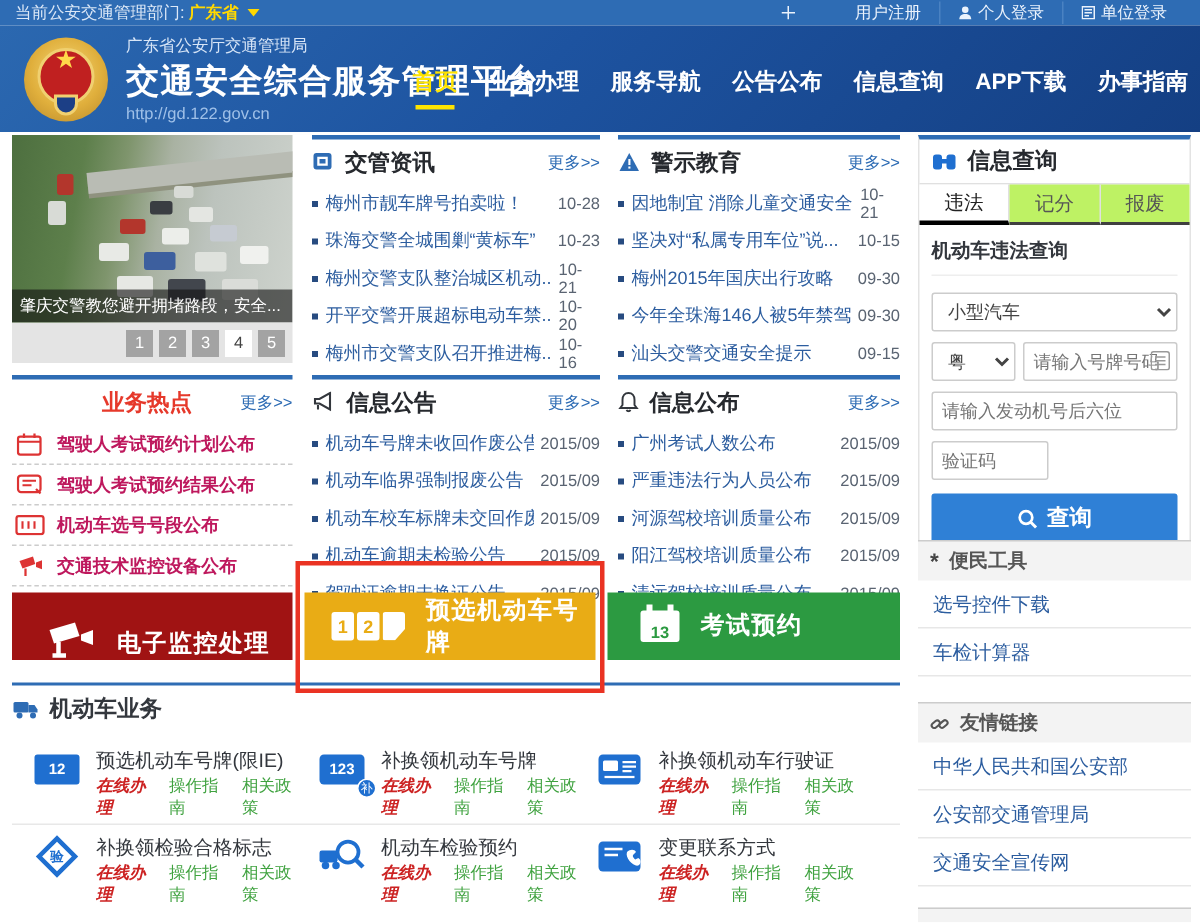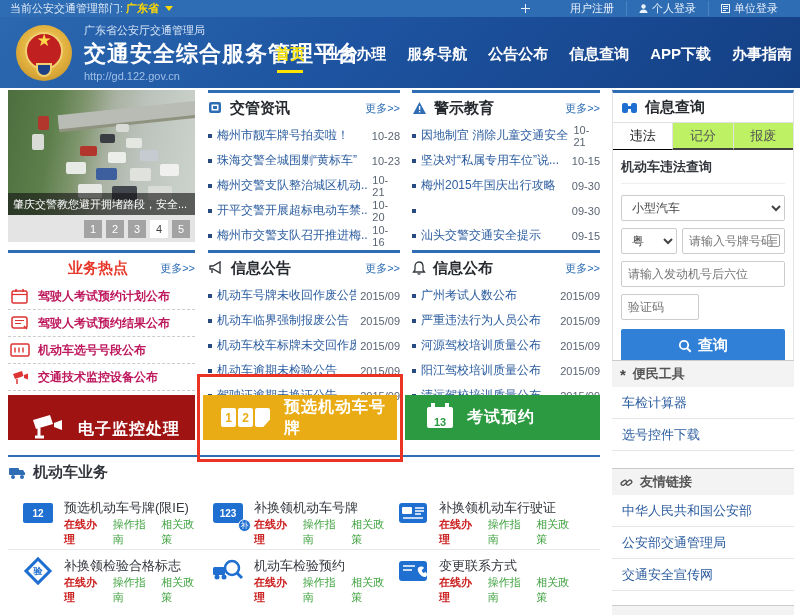--- a/index.html
+++ b/index.html
@@ -92,41 +92,41 @@
 
   
   .blue-line { position:absolute; left:8px; top:455px; width:592px; height:2px; background:#2e6cb4; }
   .veh-head { position:absolute; left:8px; top:463px; display:flex; align-items:center; }
   .veh-title { font-size:15px; font-weight:bold; color:#33373d; margin-left:7px; }
   .svc { position:absolute; width:185px; display:flex; cursor:pointer; }
   .svc-ic { width:36px; height:30px; flex-shrink:0; display:flex; align-items:center; justify-content:center; }
   .svc-body { margin-left:8px; }
   .svc-title { font-size:13px; color:#33373d; margin-bottom:4px; white-space:nowrap; }
   .svc-links { font-size:11px; display:flex; gap:5px; }
-  .lnk-red { color:#c22; font-weight:bold; cursor:pointer; }
+  .lnk-red { color:#c22; font-weight:bold; cursor:pointer;font-style:italic; }
   .lnk-green { color:#3fa23f; cursor:pointer; }
   .row-div { position:absolute; left:8px; top:549px; width:592px; height:1px; background:#e8e8e8; }
   .plate-ic { background:#1f6fd0; color:#fff; border-radius:2px; font-size:10px; font-weight:bold;
               display:flex; align-items:center; justify-content:center; }
   .diamond { width:20px; height:20px; border:3px solid #1f6fd0; transform:rotate(45deg);
              display:flex; align-items:center; justify-content:center; }
   .diamond span { transform:rotate(-45deg); font-size:9px; color:#1f6fd0; font-weight:bold; }
   .badge-sm { position:absolute; right:-5px; bottom:-4px; width:13px; height:13px; border-radius:50%;
               background:#1f6fd0; color:#fff; font-size:8px; display:flex; align-items:center;
               justify-content:center; border:1px solid #fff; }
 
   
   .q-panel { position:absolute; left:612px; top:90px; width:182px; border:1px solid #e3e3e3;
              border-top:3px solid #2e6cb4; background:#fff; }
   .q-head { display:flex; align-items:center; height:29px; padding-left:8px; }
   .tabs { display:flex; height:28px; background:#f5f5f5; border-top:1px solid #e0e0e0; }
   .tab { flex:1; display:flex; align-items:center; justify-content:center; font-size:13px; color:#555;
          border-bottom:2px solid #404040; border-right:1px solid #e0e0e0; cursor:pointer; background:#bef264; }
   .tab:last-child { border-right:none; }
-  .tab.active { background:#fff; border-bottom:1px solid #000000; color:#222; }
+  .tab.active { background:#fff; border-bottom:3px solid #000000; color:#222; }
   .q-body { padding:8px; }
   .q-sub { font-size:13px; font-weight:bold; color:#33373d; padding-bottom:7px; border-bottom:1px solid #eee; margin-bottom:11px; }
   .q-select, .q-input { width:100%; height:26px; border:1px solid #ccc; border-radius:2px; font-size:12px;
                         color:#444; padding:0 6px; background:#fff; font-family:inherit; }
   .q-row { display:flex; gap:5px; margin-top:7px; position:relative; }
   .sel-prov { width:56px; flex-shrink:0; }
   .kbd-ic { position:absolute; right:5px; top:6px; }
   .q-btn { width:100%; height:33px; margin-top:9px; background:#2f80d6; border:none; border-radius:2px;
            color:#fff; font-size:15px; font-weight:bold; display:flex; align-items:center; justify-content:center;
            gap:6px; cursor:pointer; font-family:inherit; }
@@ -293,20 +293,21 @@
         <span class="news-link">坚决对“私属专用车位”说...</span>
         <span class="news-date">10-15</span>
       </div>
     <div class="news-row">
         <span class="bullet"></span>
         <span class="news-link">梅州2015年国庆出行攻略</span>
         <span class="news-date">09-30</span>
       </div>
     <div class="news-row">
         <span class="bullet"></span>
+        <span class="news-link">今年全珠海146人被5年禁驾</span>
         <span class="news-date">09-30</span>
       </div>
     <div class="news-row">
         <span class="bullet"></span>
         <span class="news-link">汕头交警交通安全提示</span>
         <span class="news-date">09-15</span>
       </div>
   </div>
 
   <div class="panel" style="left:8px;top:250px;width:187px;">
@@ -633,22 +634,22 @@
         <span>查询</span>
       </button>
     </div>
   </div>
 
   <div class="side-panel" style="top:360px;">
     <div class="side-head">
       <span style="font-size:15px;color:#444;">*</span>
       <span>便民工具</span>
     </div>
+    <div class="side-item">选号控件下载</div>
     <div class="side-item">车检计算器</div>
-    <div class="side-item">选号控件下载</div>
   </div>
 
   <div class="side-panel" style="top:468px;">
     <div class="side-head">
       <span>
         <svg width="13" height="13" viewBox="0 0 13 13">
             <rect x="0.8" y="5" width="6" height="3.4" rx="1.7" transform="rotate(-40 4 6.7)" fill="none" stroke="#555" stroke-width="1.4"></rect>
             <rect x="6" y="5" width="6" height="3.4" rx="1.7" transform="rotate(-40 9 6.7)" fill="none" stroke="#555" stroke-width="1.4"></rect>
           </svg>
       </span>

